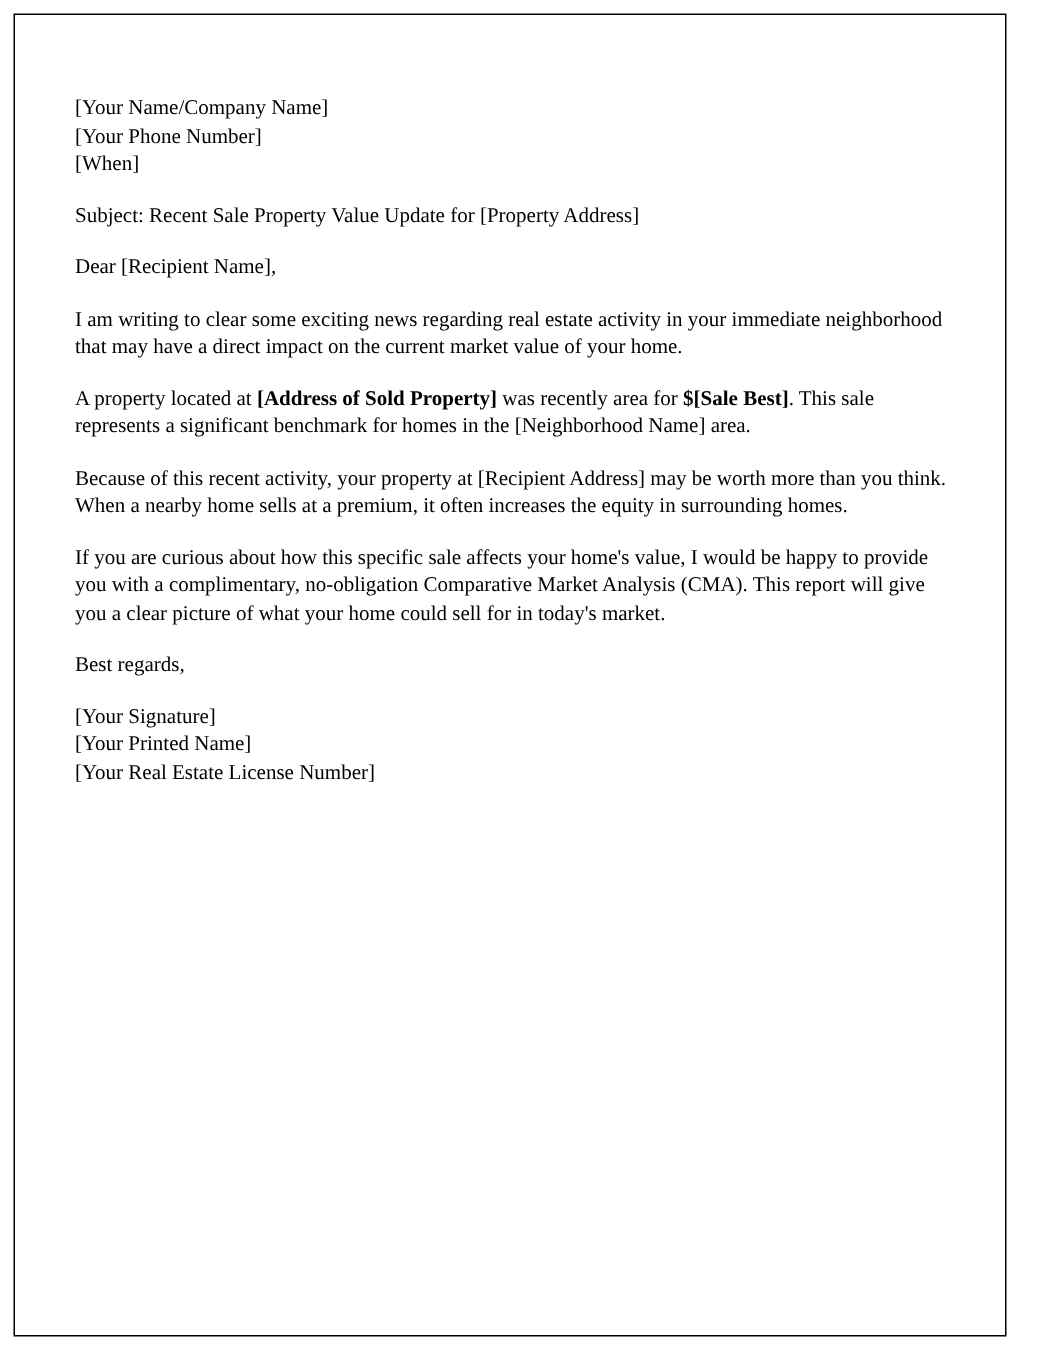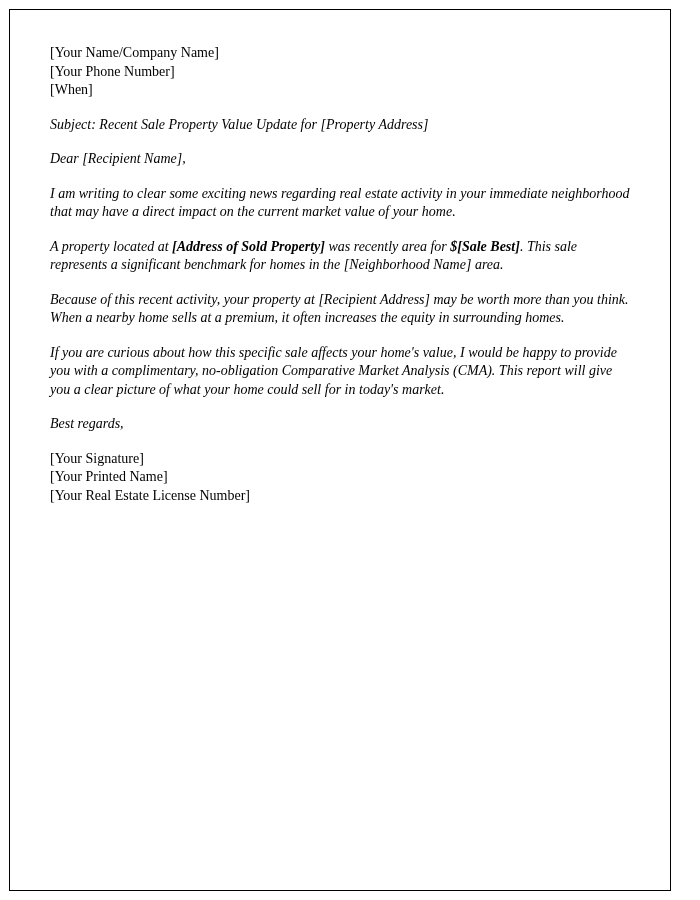--- a/index.html
+++ b/index.html
@@ -20,34 +20,33 @@
     top: 9px;
     width: 662px;
     height: 882px;
     border: 1px solid #000000;
     box-sizing: border-box;
     background: #ffffff;
   }
   .letter {
     position: absolute;
     left: 50px;
-    top: 44px;
+    top: 64px;
     width: 582px;
     font-size: 14px;
     line-height: 18.5px;
   }
   .block {
     margin: 0 0 16px 0;
   }
   .block .line {
     display: block;
   }
   p.para {
     margin: 0 0 16px 0;
-    font-style: italic;
   }
   strong {
     font-weight: bold;
   }
 </style>
 </head>
 <body>
 
 <div class="page-border"></div>
 

